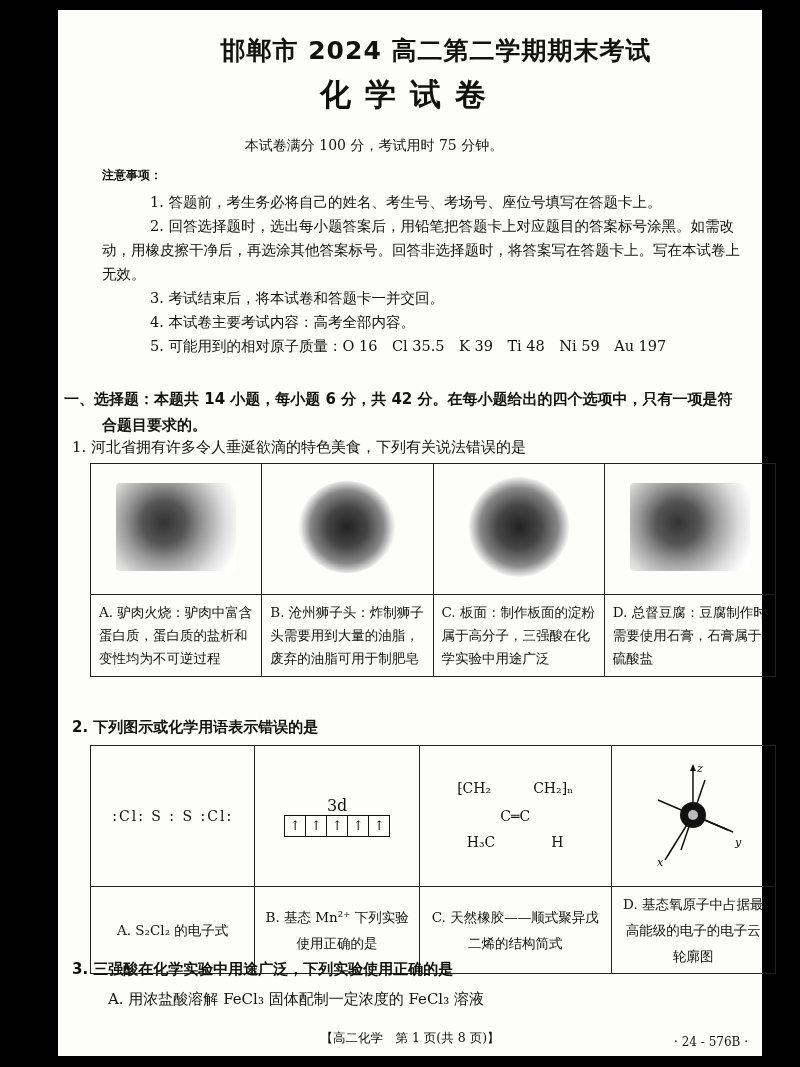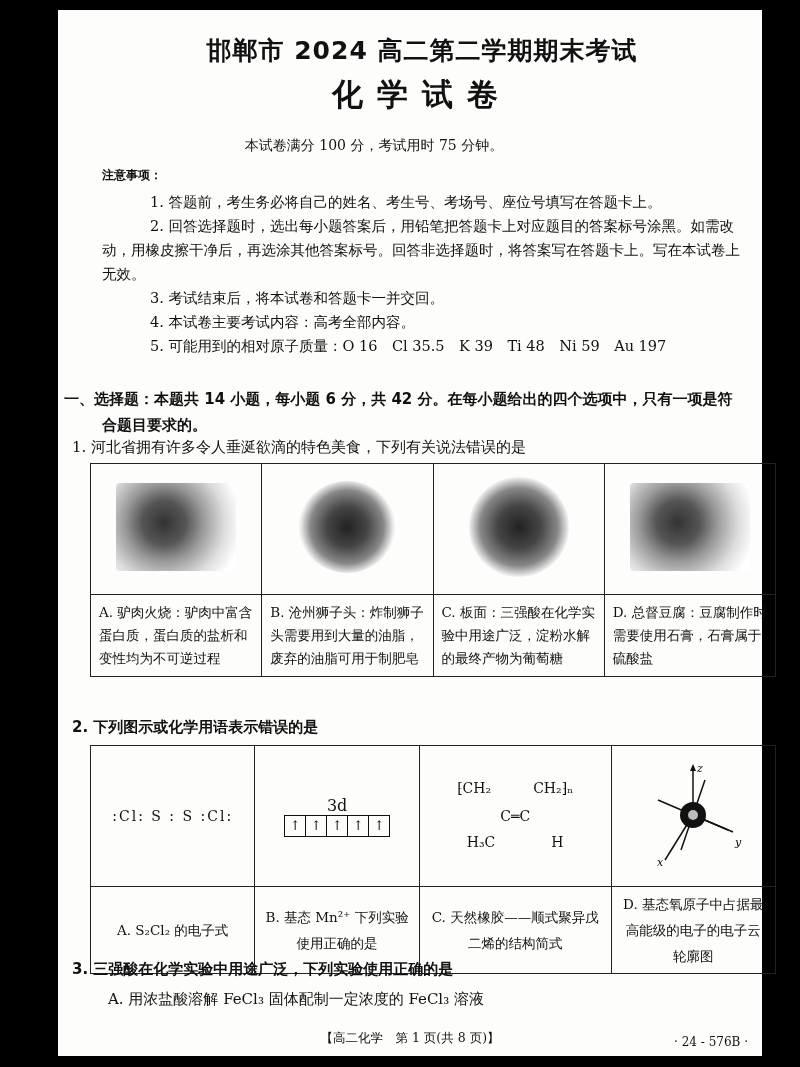--- a/index.html
+++ b/index.html
@@ -1,20 +1,20 @@
 <!DOCTYPE html>
 <html><head>
 <meta charset="utf-8">
 <style>
   html,body{margin:0;padding:0;}
   body{width:800px;height:1067px;background:#000;position:relative;overflow:hidden;
        font-family:"DejaVu Serif","Liberation Serif",serif;color:#111;}
   .page{position:absolute;left:58px;top:10px;width:704px;height:1046px;background:#fdfdfb;}
-  .title1{position:absolute;left:0;width:728px;top:24px;text-align:center;font-family:"DejaVu Sans",sans-serif;font-weight:bold;font-size:25px;letter-spacing:1px;}
-  .title2{position:absolute;left:0;width:704px;top:64px;text-align:center;font-family:"DejaVu Sans",sans-serif;font-weight:bold;font-size:31px;letter-spacing:14px;padding-left:12px;}
+  .title1{position:absolute;left:14px;width:728px;top:24px;text-align:center;font-family:"DejaVu Sans",sans-serif;font-weight:bold;font-size:25px;letter-spacing:1px;}
+  .title2{position:absolute;left:0;width:704px;top:64px;text-align:center;font-family:"DejaVu Sans",sans-serif;font-weight:bold;font-size:31px;letter-spacing:14px;}
   .subtitle{position:absolute;left:0;width:632px;top:127px;text-align:center;font-size:14px;}
   .notice-h{position:absolute;left:44px;top:157px;font-family:"DejaVu Sans",sans-serif;font-weight:bold;font-size:12px;}
   .notice{position:absolute;left:44px;top:180px;width:640px;font-size:14.5px;line-height:24px;}
   .notice p{margin:0;text-indent:48px;}
   .sec-h{position:absolute;left:6px;top:376px;width:690px;font-family:"DejaVu Sans",sans-serif;font-weight:bold;font-size:15px;line-height:26px;}
   .sec-h .l2{padding-left:38px;}
   .q{position:absolute;left:14px;font-size:15px;}
   .q.bold{font-family:"DejaVu Sans",sans-serif;font-weight:bold;}
   table{position:absolute;border-collapse:collapse;}
   td{border:1.6px solid #222;vertical-align:middle;padding:0;}
@@ -61,21 +61,21 @@
     <tbody>
         <tr>
       <td class="img-cell"><span class="food"></span></td>
       <td class="img-cell"><span class="food round"></span></td>
       <td class="img-cell"><span class="food round" style="width:100px;height:100px"></span></td>
       <td class="img-cell"><span class="food"></span></td>
     </tr>
     <tr>
       <td class="opt" style="width:25%">A. 驴肉火烧：驴肉中富含蛋白质，蛋白质的盐析和变性均为不可逆过程</td>
       <td class="opt" style="width:25%">B. 沧州狮子头：炸制狮子头需要用到大量的油脂，废弃的油脂可用于制肥皂</td>
-      <td class="opt" style="width:25%">C. 板面：三强酸在化学实验中用途广泛，淀粉水解的最终产物为葡萄糖</td>
+      <td class="opt" style="width:25%">C. 板面：制作板面的淀粉属于高分子，三强酸在化学实验中用途广泛</td>
       <td class="opt" style="width:25%">D. 总督豆腐：豆腐制作时需要使用石膏，石膏属于硫酸盐</td>
     </tr>
   </tbody>
     </table>
 
   <div class="q bold" style="top:708px">2. 下列图示或化学用语表示错误的是</div>
   <table class="t2">
     <tbody>
         <tr>
       <td class="diag-cell" style="width:24%">

